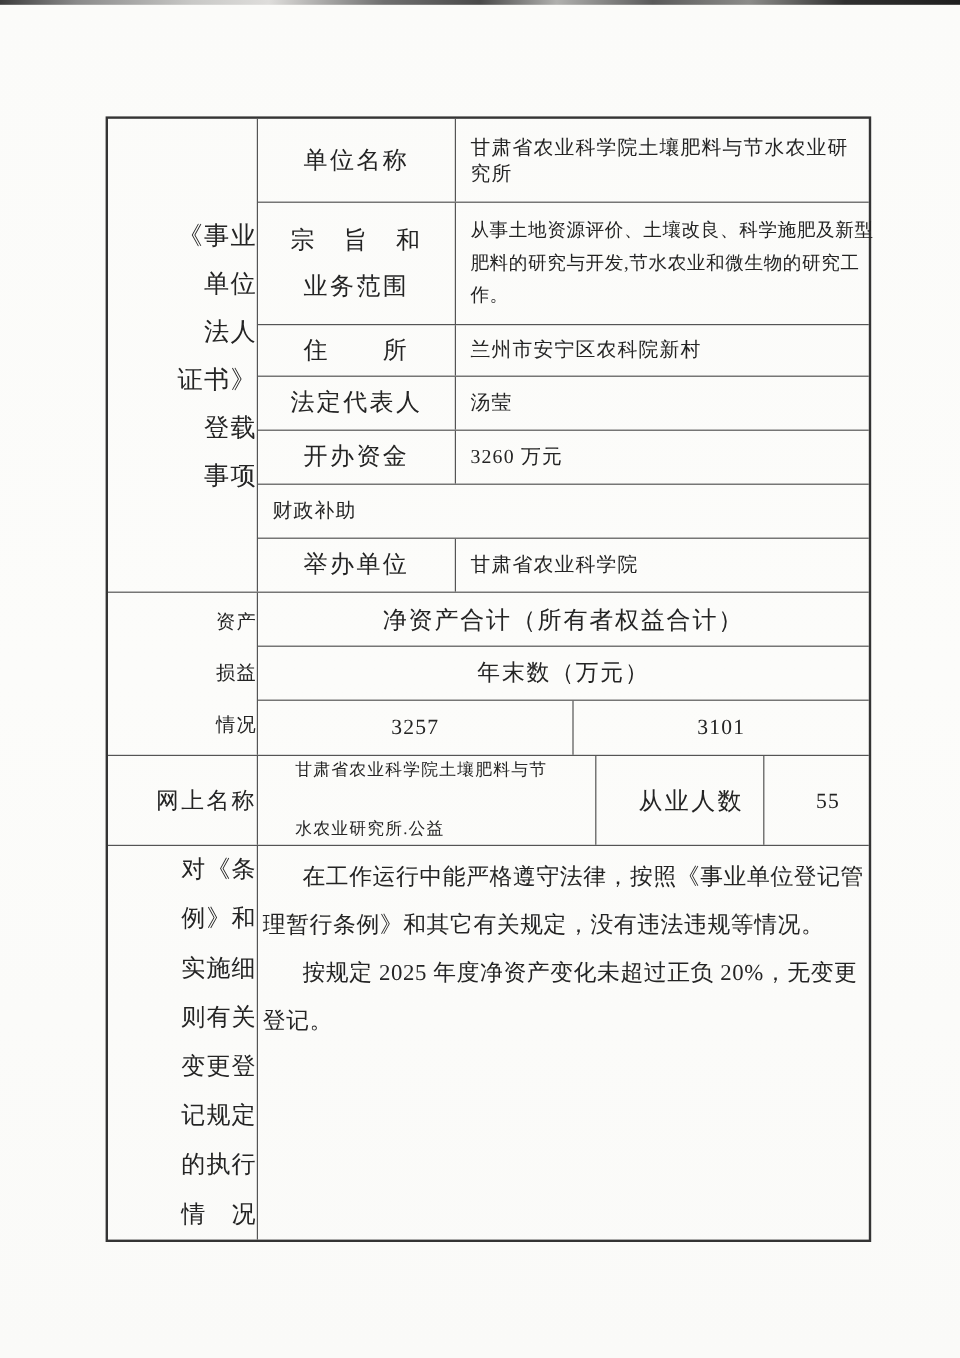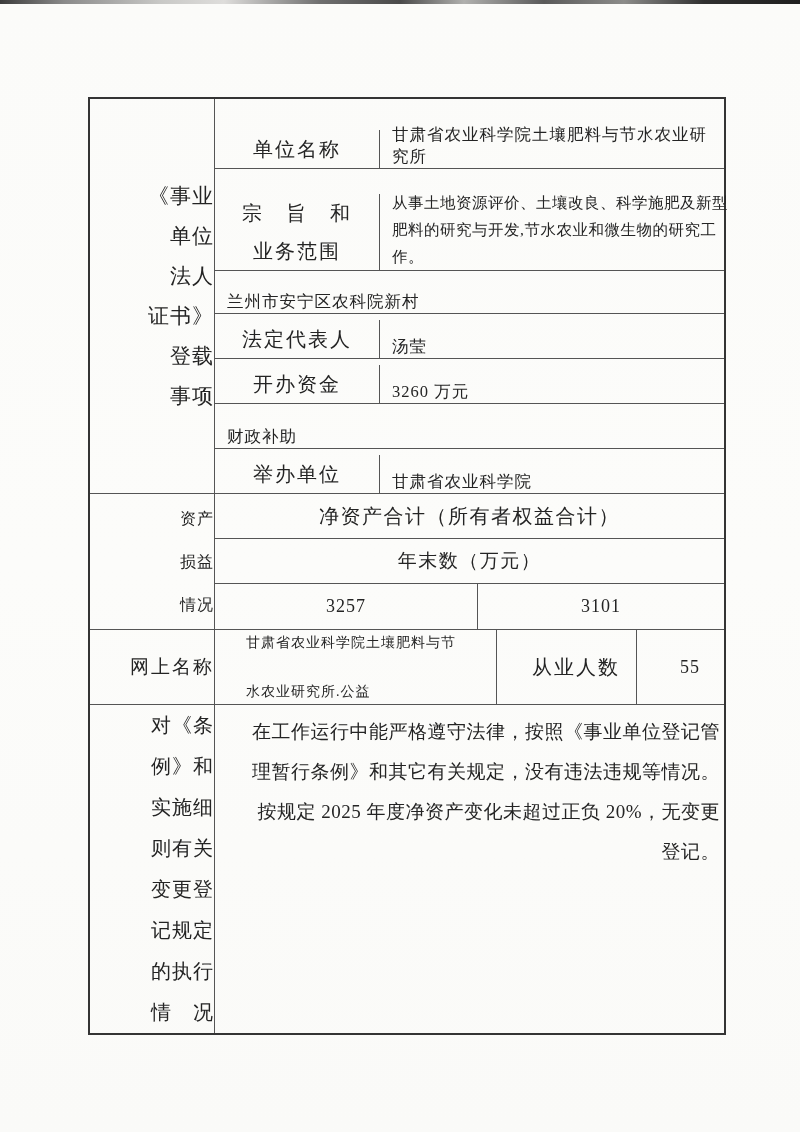--- a/index.html
+++ b/index.html
@@ -37,21 +37,21 @@
     display:flex; flex-direction:column;
     align-items:flex-end; justify-content:center;
     text-align:center;
   }
   .hl { font-size:21px; line-height:40px; letter-spacing:1px; white-space:pre; }
   .sec-assets .hl { font-size:16px; line-height:43px; }
   .sec-comp .hl { font-size:20px; line-height:41px; }
   .hl-single { font-size:19px; letter-spacing:2px; }
 
   .rows { flex:1; display:flex; flex-direction:column; min-width:0; }
-  .trow { display:flex; box-sizing:border-box; border-bottom:1px solid #555; min-height:0;align-items:flex-end; }
+  .trow { display:flex; box-sizing:border-box; border-bottom:1px solid #555; min-height:0; }
   .trow:last-child { border-bottom:none; flex:1; }
   .r1 { height:70px; } .r2 { height:102px; } .r3 { height:43px; }
   .r4 { height:45px; } .r5 { height:45px; } .r6 { height:45px; }
   .lab {
     flex:0 0 165px; box-sizing:border-box;
     border-right:1px solid #555;
     display:flex; flex-direction:column;
     align-items:center; justify-content:center;
     font-size:20px; letter-spacing:2px; text-align:center;
     line-height:38px; white-space:pre;
@@ -91,21 +91,21 @@
     font-size:20px; letter-spacing:2px;
   }
   .on-staffval {
     flex:1; display:flex; align-items:center; justify-content:center;
     font-size:18px; letter-spacing:1px;
   }
 
   .c-body {
     flex:1; box-sizing:border-box;
     padding:7px 8px 0 4px;
-    font-size:19px; line-height:40px; letter-spacing:0.5px;text-align:right;
+    font-size:19px; line-height:40px; letter-spacing:0.5px;
   }
   .c-line { white-space:nowrap; }
   .c-indent { padding-left:33px; }
 </style>
 </head>
 <body>
 
 <div class="page">
   <div class="scan-top"></div>
 
@@ -132,20 +132,21 @@
             <div>宗　旨　和</div>
             <div>业务范围</div>
           </div>
           <div class="val val-lines">
             <div class="c-line">从事土地资源评价、土壤改良、科学施肥及新型</div>
             <div class="c-line">肥料的研究与开发,节水农业和微生物的研究工</div>
             <div class="c-line">作。</div>
           </div>
         </div>
         <div class="trow r3">
+          <div class="lab">住　　所</div>
           <div class="val">
               <span>兰州市安宁区农科院新村</span>
             </div>
         </div>
         <div class="trow r4">
           <div class="lab">法定代表人</div>
           <div class="val">
               <span>汤莹</span>
             </div>
         </div>

